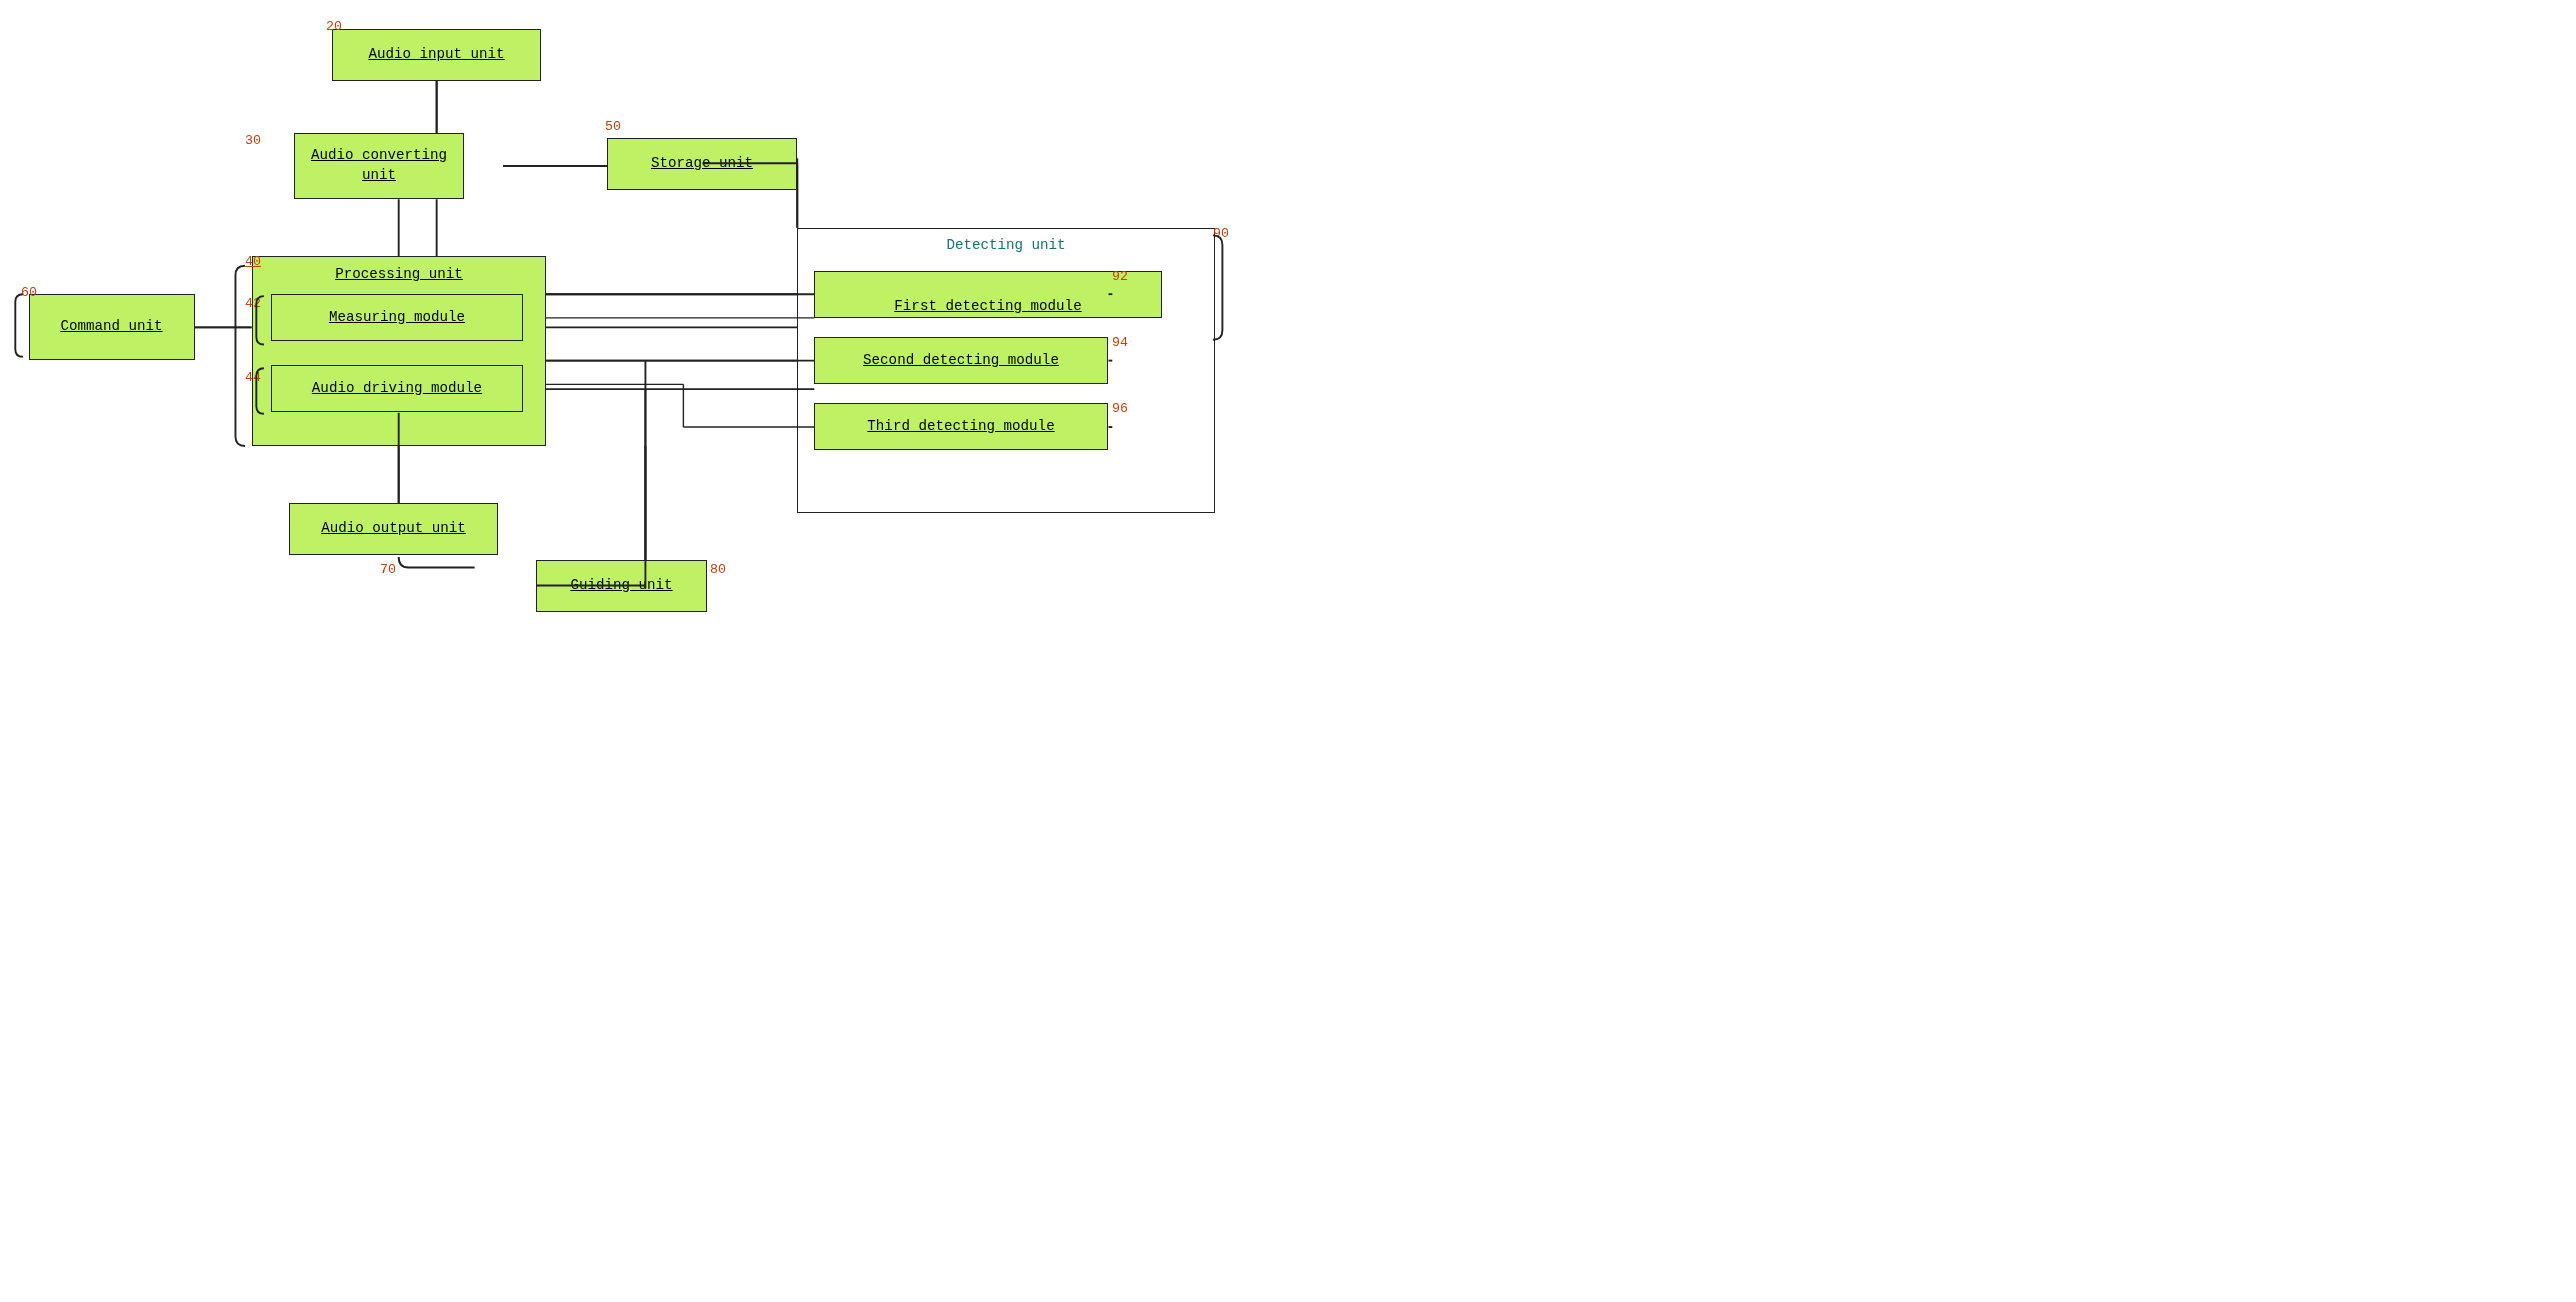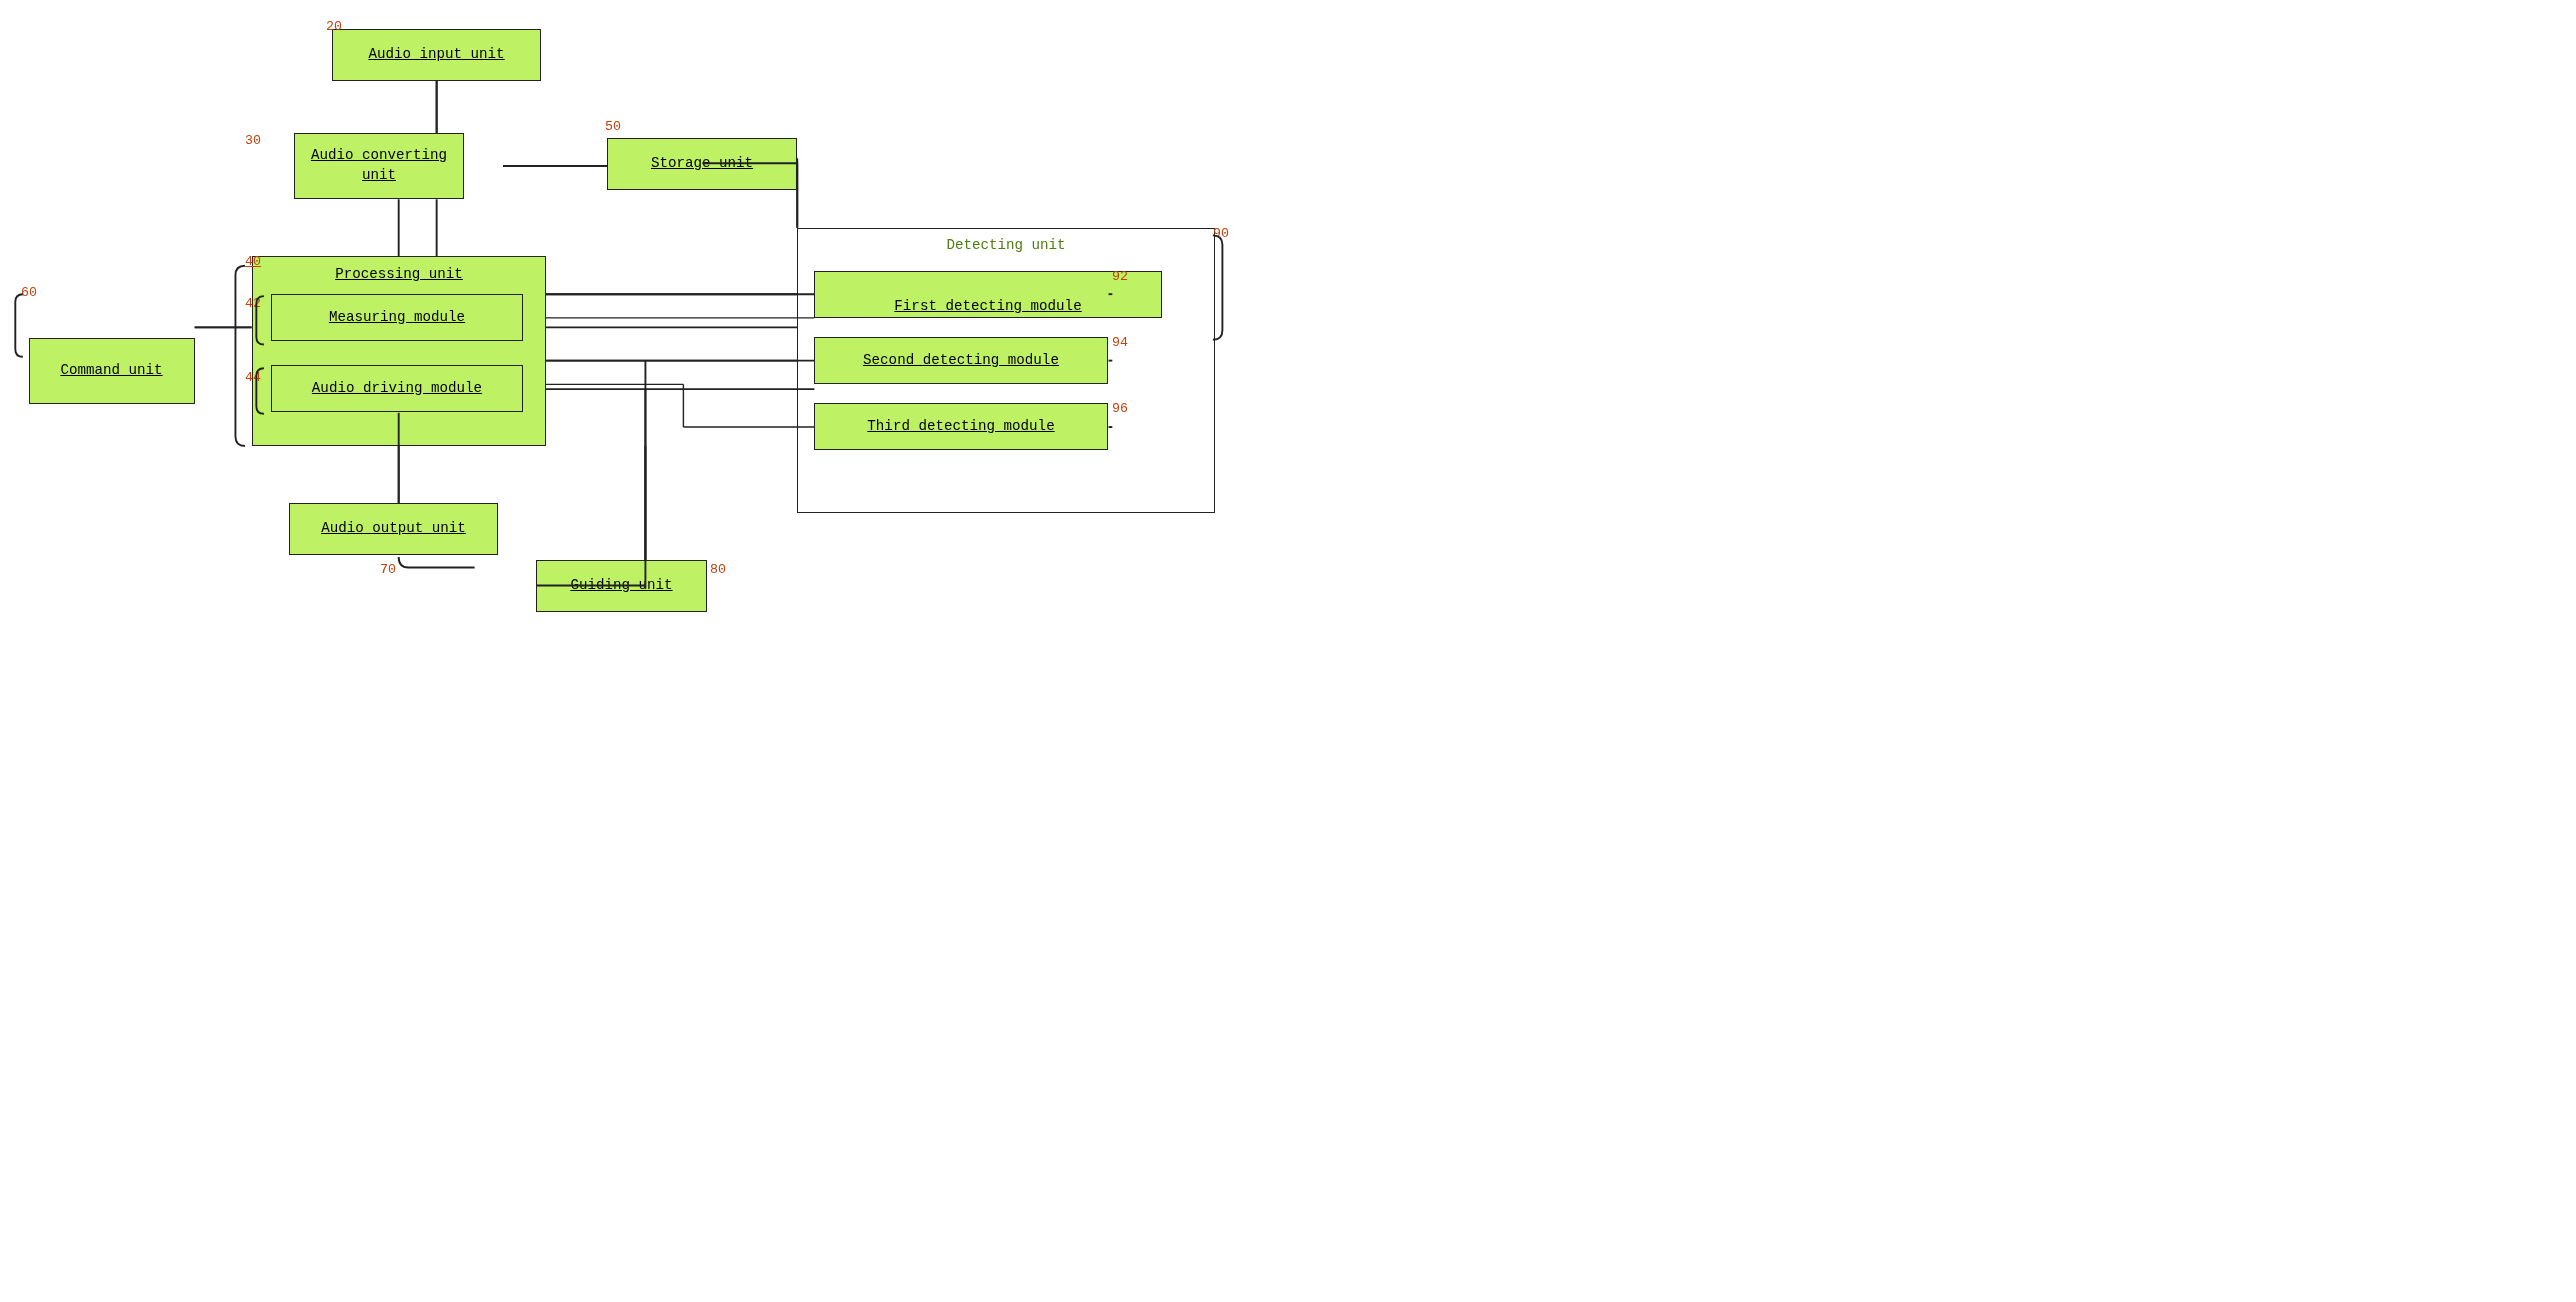--- a/index.html
+++ b/index.html
@@ -47,21 +47,21 @@
     }
     .outer-box {
       position: absolute;
       border: 1.9px solid #222;
       background: #fff;
     }
     .outer-box-label {
       position: absolute;
       font-size: 14.2px;
       text-align: center;
-      color: #4d7c0f;
+      color: #0f766e;
     }
   </style>
 </head>
 <body>
 
 <div class="diagram">
   <svg class="lines" viewBox="0 0 1357 686" width="1288" height="651">
 
     <line x1="460" y1="85" x2="460" y2="140"></line>
 
@@ -106,21 +106,21 @@
   </div>
 
   <div class="box" style="left:271px; top:294px; width:252px; height:47px;">
     <span>Measuring module</span>
   </div>
 
   <div class="box" style="left:271px; top:365px; width:252px; height:47px;">
     <span>Audio driving module</span>
   </div>
 
-  <div class="box" style="left:28.5px; top:294px; width:166px; height:66px;margin-top:44px;">
+  <div class="box" style="left:28.5px; top:294px; width:166px; height:66px;">
     <span>Command unit</span>
   </div>
 
   <div class="box" style="left:289px; top:503px; width:209px; height:52px;">
     <span>Audio output unit</span>
   </div>
 
   <div class="box" style="left:536px; top:560px; width:171px; height:52px;">
     <span>Guiding unit</span>
   </div>

